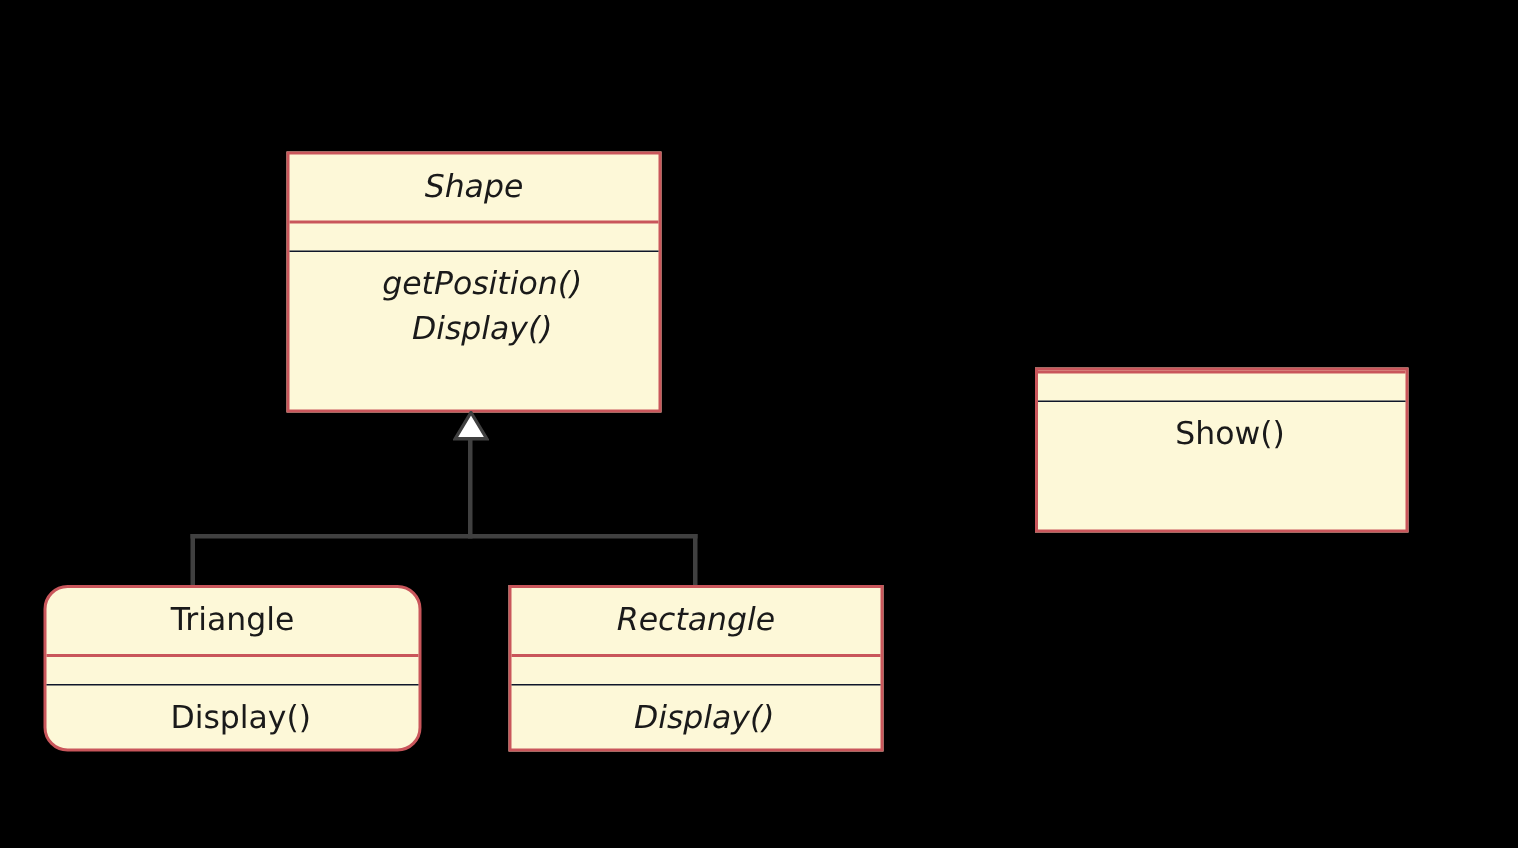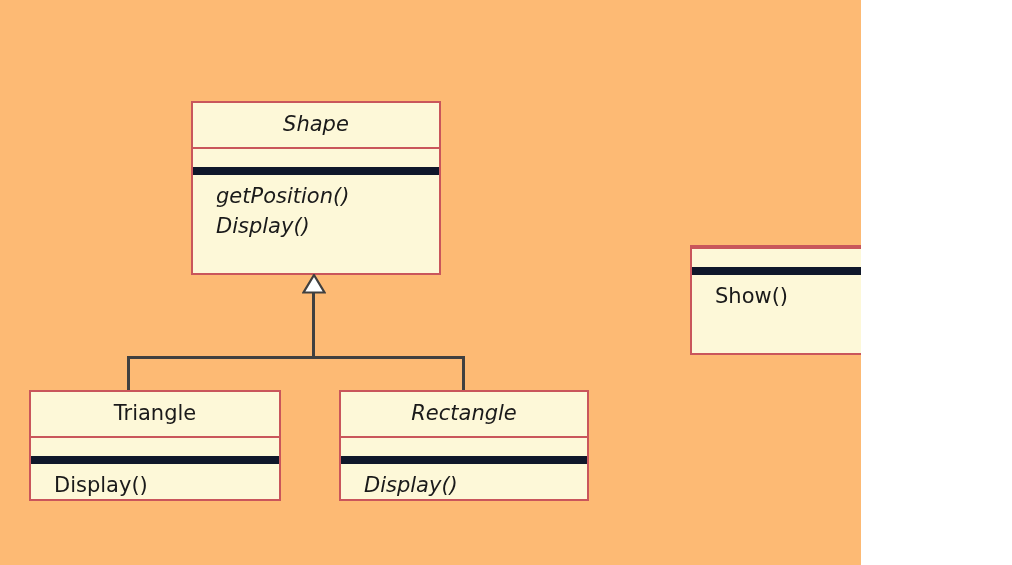--- a/index.html
+++ b/index.html
@@ -2,23 +2,23 @@
 <html><head>
 <meta charset="utf-8">
 <style>
   html, body {
     margin: 0;
     padding: 0;
     background: #ffffff;
   }
   #canvas {
     position: relative;
-    width: 861px;
+    width: 1012px;
     height: 565px;
-    background: #fdba74;
+    background: #000000;
     overflow: hidden;
     font-family: "DejaVu Sans", sans-serif;
   }
 
   
   .uml-class {
     position: absolute;
     background: #fdf8d8;
     border: 2px solid #c9565b;
     box-sizing: border-box;
@@ -35,23 +35,24 @@
   }
   .uml-title.abstract {
     font-style: italic;
   }
   .uml-attrs {
     border-top: 2px solid #c9565b;
     height: 20px;
     box-sizing: border-box;
   }
   .uml-ops {
-    border-top: 8px solid #0f172a;
-    padding: 6px 0 7px 12px;
+    border-top: 1px solid #0f172a;
+    padding: 6px 0 7px 0;
     box-sizing: border-box;
+    text-align: center;
   }
   .uml-op {
     color: #1a1a1a;
     font-size: 21px;
     line-height: 30px;
     padding-left: 11px;
     white-space: nowrap;
     overflow: hidden;
   }
   .uml-op.abstract {
@@ -88,21 +89,21 @@
 
   <div class="uml-class" style="left:191px; top:101px; width:250px; height:174px;">
     <div class="uml-title abstract">Shape</div>
     <div class="uml-attrs"></div>
     <div class="uml-ops">
       <div class="uml-op abstract">getPosition()</div>
       <div class="uml-op abstract">Display()</div>
     </div>
   </div>
 
-  <div class="uml-class" style="left:29px; top:390px; width:252px; height:111px;">
+  <div class="uml-class" style="left:29px; top:390px; width:252px; height:111px;border-radius:16px;">
     <div class="uml-title">Triangle</div>
     <div class="uml-attrs"></div>
     <div class="uml-ops">
       <div class="uml-op">Display()</div>
     </div>
   </div>
 
   <div class="uml-class" style="left:339px; top:390px; width:250px; height:111px;font-style:italic;">
     <div class="uml-title">Rectangle</div>
     <div class="uml-attrs"></div>

